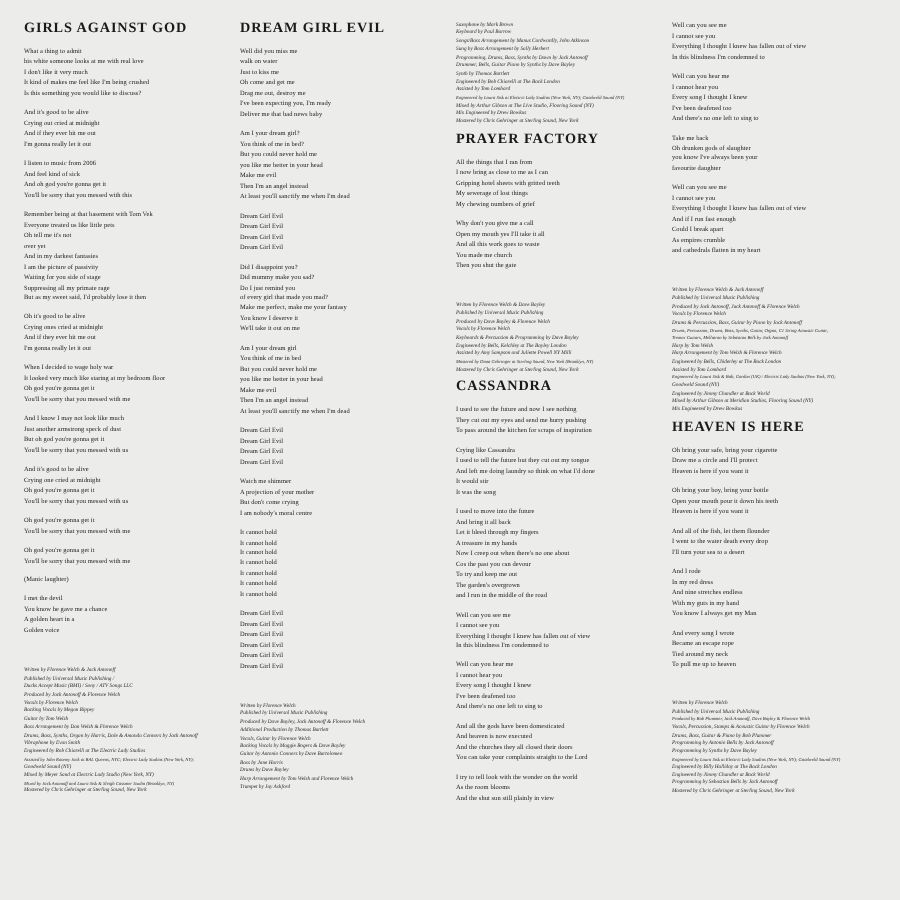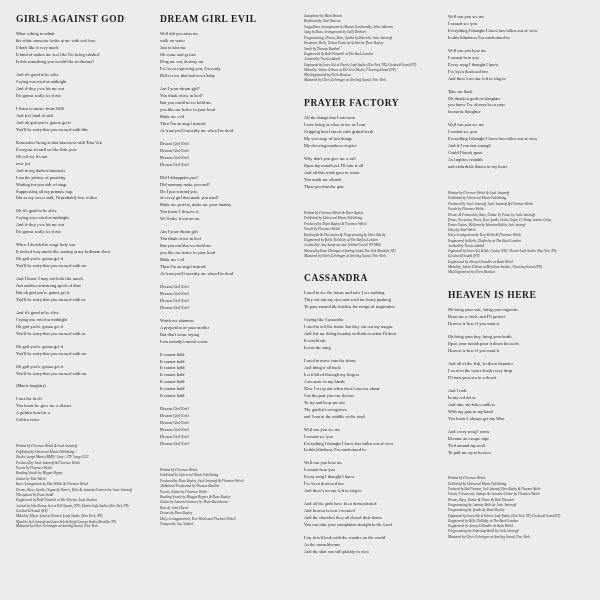--- a/index.html
+++ b/index.html
@@ -32,21 +32,21 @@
   h2.song-title {
     font-family: "Liberation Serif", serif;
     font-weight: bold;
     font-size: 9.5px;
     letter-spacing: 0.6px;
     margin: 0 0 7px 0;
     line-height: 1.1;
     text-transform: uppercase;
   }
   h2.song-title.spaced {
-    margin-top: 14px;
+    margin-top: 4px;
   }
   .lyrics {
     font-size: 4.3px;
     line-height: 1.62;
     margin: 0 0 7px 0;
     letter-spacing: 0.05px;
   }
   .lyrics div {
     white-space: nowrap;
     overflow: hidden;

